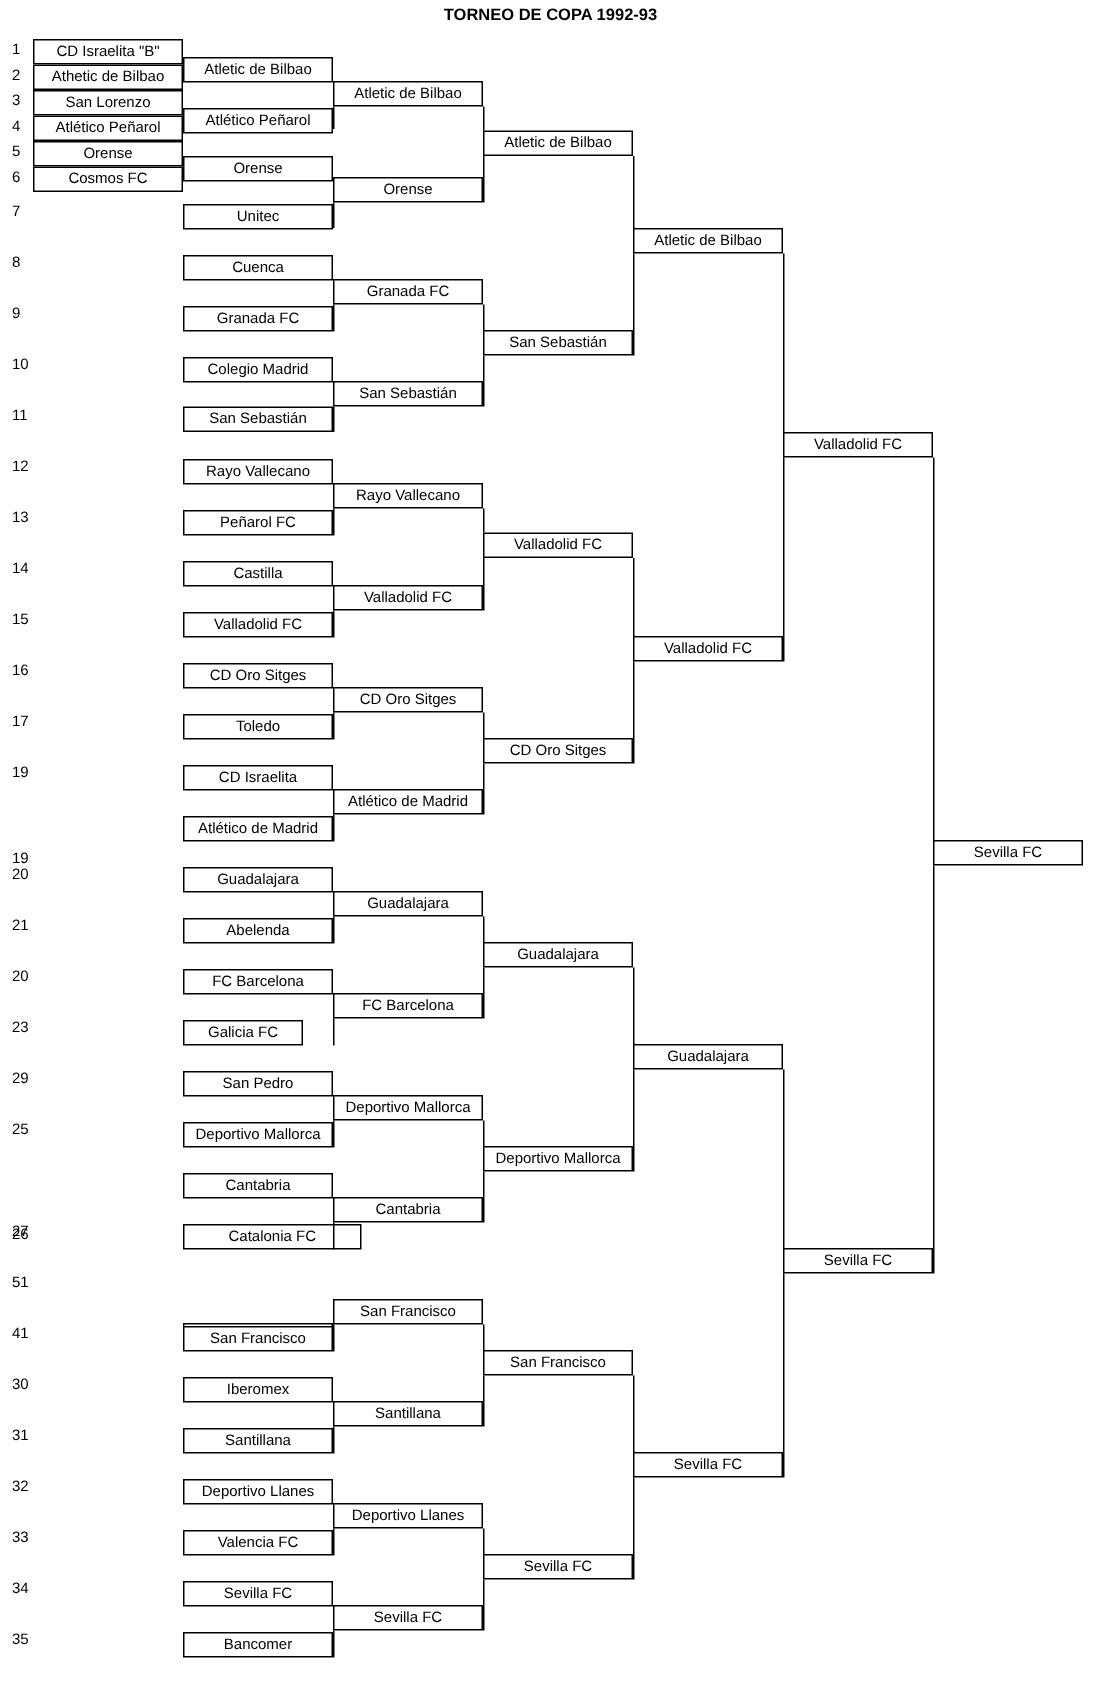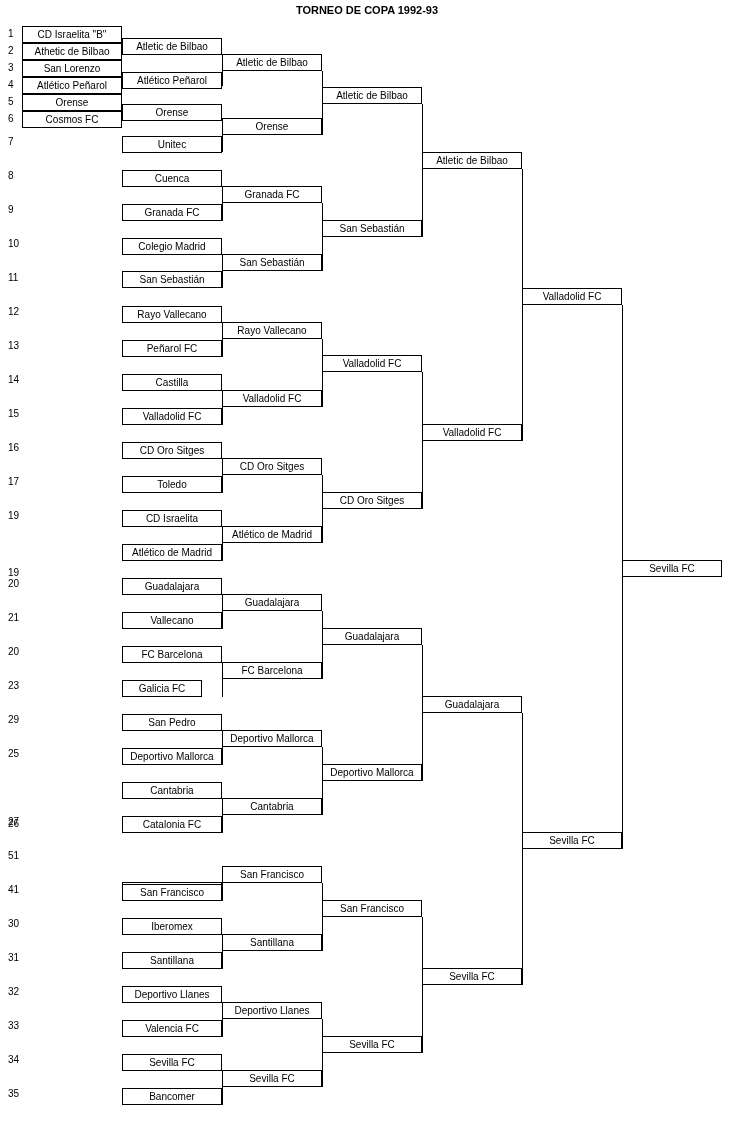--- a/index.html
+++ b/index.html
@@ -114,27 +114,27 @@
 <div class="box" style="left:122px;top:271px;width:100px;">San Sebastián</div>
 <div class="box" style="left:122px;top:306px;width:100px;">Rayo Vallecano</div>
 <div class="box" style="left:122px;top:340px;width:100px;">Peñarol FC</div>
 <div class="box" style="left:122px;top:374px;width:100px;">Castilla</div>
 <div class="box" style="left:122px;top:408px;width:100px;">Valladolid FC</div>
 <div class="box" style="left:122px;top:442px;width:100px;">CD Oro Sitges</div>
 <div class="box" style="left:122px;top:476px;width:100px;">Toledo</div>
 <div class="box" style="left:122px;top:510px;width:100px;">CD Israelita</div>
 <div class="box" style="left:122px;top:544px;width:100px;">Atlético de Madrid</div>
 <div class="box" style="left:122px;top:578px;width:100px;">Guadalajara</div>
-<div class="box" style="left:122px;top:612px;width:100px;">Vallecano</div>
+<div class="box" style="left:122px;top:612px;width:100px;">Abelenda</div>
 <div class="box" style="left:122px;top:646px;width:100px;">FC Barcelona</div>
 <div class="box" style="left:122px;top:680px;width:80px;">Galicia FC</div>
 <div class="box" style="left:122px;top:714px;width:100px;">San Pedro</div>
 <div class="box" style="left:122px;top:748px;width:100px;">Deportivo Mallorca</div>
 <div class="box" style="left:122px;top:782px;width:100px;">Cantabria</div>
-<div class="box" style="left:122px;top:816px;width:100px;">Catalonia FC</div>
+<div class="box" style="left:122px;top:816px;width:119px;">Catalonia FC</div>
 <div class="box" style="left:122px;top:882px;width:100px;">Franco Español</div>
 <div class="box" style="left:122px;top:884px;width:100px;">San Francisco</div>
 <div class="box" style="left:122px;top:918px;width:100px;">Iberomex</div>
 <div class="box" style="left:122px;top:952px;width:100px;">Santillana</div>
 <div class="box" style="left:122px;top:986px;width:100px;">Deportivo Llanes</div>
 <div class="box" style="left:122px;top:1020px;width:100px;">Valencia FC</div>
 <div class="box" style="left:122px;top:1054px;width:100px;">Sevilla FC</div>
 <div class="box" style="left:122px;top:1088px;width:100px;">Bancomer</div>
 
 <div class="line" style="left:222px;top:55px;width:1px;height:31px;"></div>

